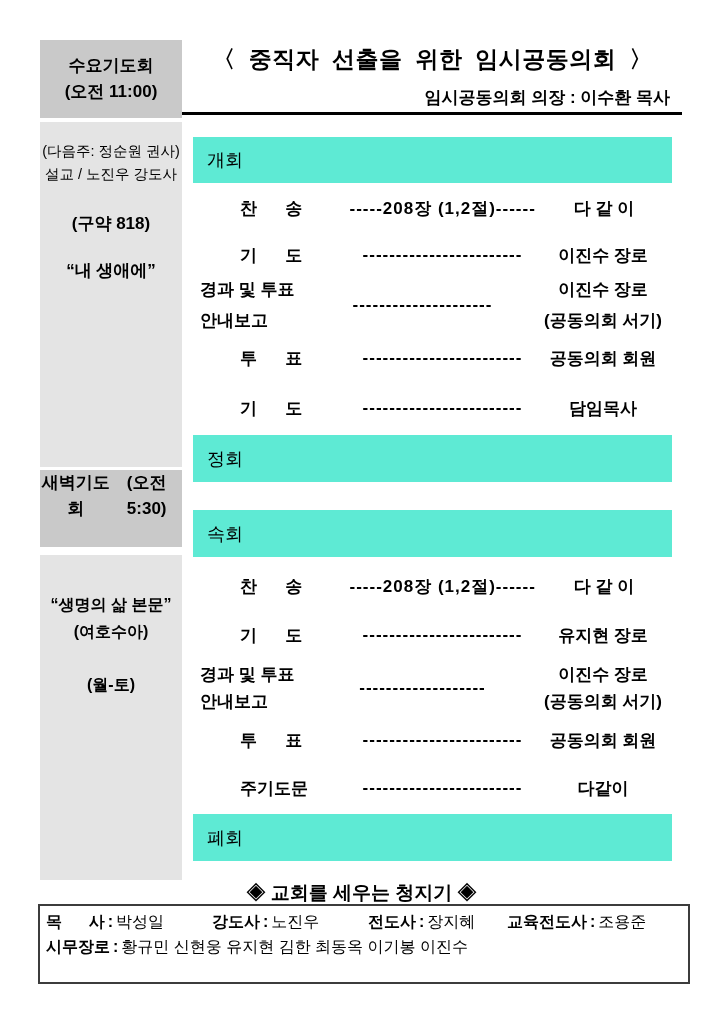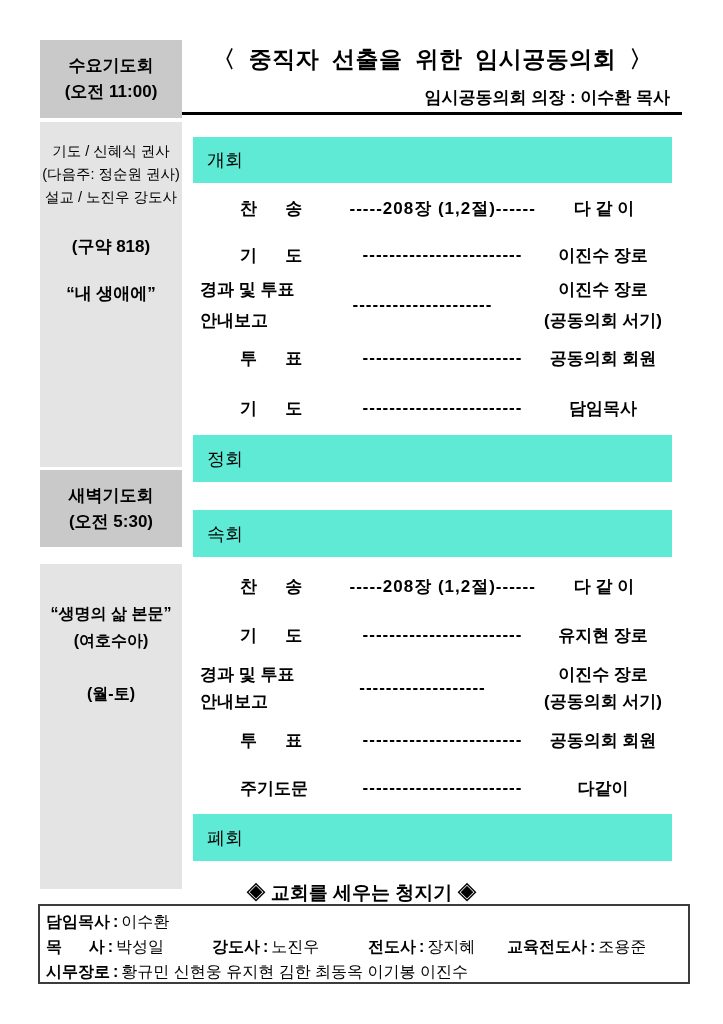--- a/index.html
+++ b/index.html
@@ -12,21 +12,21 @@
   .sb-box { text-align:center; box-sizing:border-box; }
   .sb-dark { background:#c9c9c9; }
   .sb-light { background:#e4e4e4; }
   .sb1 { height:78px; margin-bottom:4px; display:flex; flex-direction:column;
          justify-content:center; font-weight:700; font-size:17px; line-height:26px; }
   .sb2 { height:345px; margin-bottom:3px; padding-top:18px; }
   .roster-line { font-size:14.5px; line-height:23px; font-weight:500; white-space:nowrap; }
   .scripture { margin-top:26px; font-size:17px; font-weight:700; line-height:23px; }
   .scripture div { line-height:23px; }
   .hymn { margin-top:24px; font-size:17px; font-weight:700; }
-  .sb3 { height:77px; margin-bottom:17px; display:flex; flex-direction:column;
+  .sb3 { height:77px; margin-bottom:8px; display:flex; flex-direction:row;
          justify-content:center; font-weight:700; font-size:17px; line-height:26px; }
   .sb4 { height:325px; padding-top:36px; font-weight:700; }
   .sb4 .line { font-size:16px; line-height:27px; }
   .sb4 .days { margin-top:30px; font-size:16px; }
   
   .main { position:absolute; left:193px; top:0; width:479px; height:1024px; }
   .title { position:absolute; top:44px; left:0; width:100%; text-align:center;
            font-size:23px; font-weight:800; word-spacing:6px; letter-spacing:0.5px; white-space:nowrap; }
   .subtitle { position:absolute; top:86px; right:2px; font-size:17px; font-weight:700; }
   .rule { position:absolute; top:112px; left:-11px; width:500px; height:3px; background:#000; }
@@ -70,21 +70,20 @@
 <div class="page">
 
   <div class="sidebar">
 
     <div class="sb-box sb-dark sb1">
       <div>수요기도회</div>
       <div>(오전 11:00)</div>
     </div>
 
     <div class="sb-box sb-light sb2">
-      <div class="roster-line">기도 / 신혜식 권사</div>
       <div class="roster-line">(다음주: 정순원 권사)</div>
       <div class="roster-line">설교 / 노진우 강도사</div>
       <div class="scripture">
         <div>(구약 818)</div>
       </div>
       <div class="hymn">“내 생애에”</div>
     </div>
 
     <div class="sb-box sb-dark sb3">
       <div>새벽기도회</div>
@@ -182,23 +181,20 @@
 
     <div class="bar bar-closing">
       <span>폐회</span>
     </div>
   </div>
 
   <div class="motto">◈ 교회를 세우는 청지기 ◈</div>
 
   <div class="staff-box">
     <div class="staff-row">
-      <span class="role">담임목사</span><span class="colon">:</span><span class="name">이수환</span>
-    </div>
-    <div class="staff-row">
       <span class="s2 s2a">
         <span class="role">목      사</span><span class="colon">:</span><span class="name">박성일</span>
       </span>
       <span class="s2 s2b">
         <span class="role">강도사</span><span class="colon">:</span><span class="name">노진우</span>
       </span>
       <span class="s2 s2c">
         <span class="role">전도사</span><span class="colon">:</span><span class="name">장지혜</span>
       </span>
       <span class="s2 s2d">

